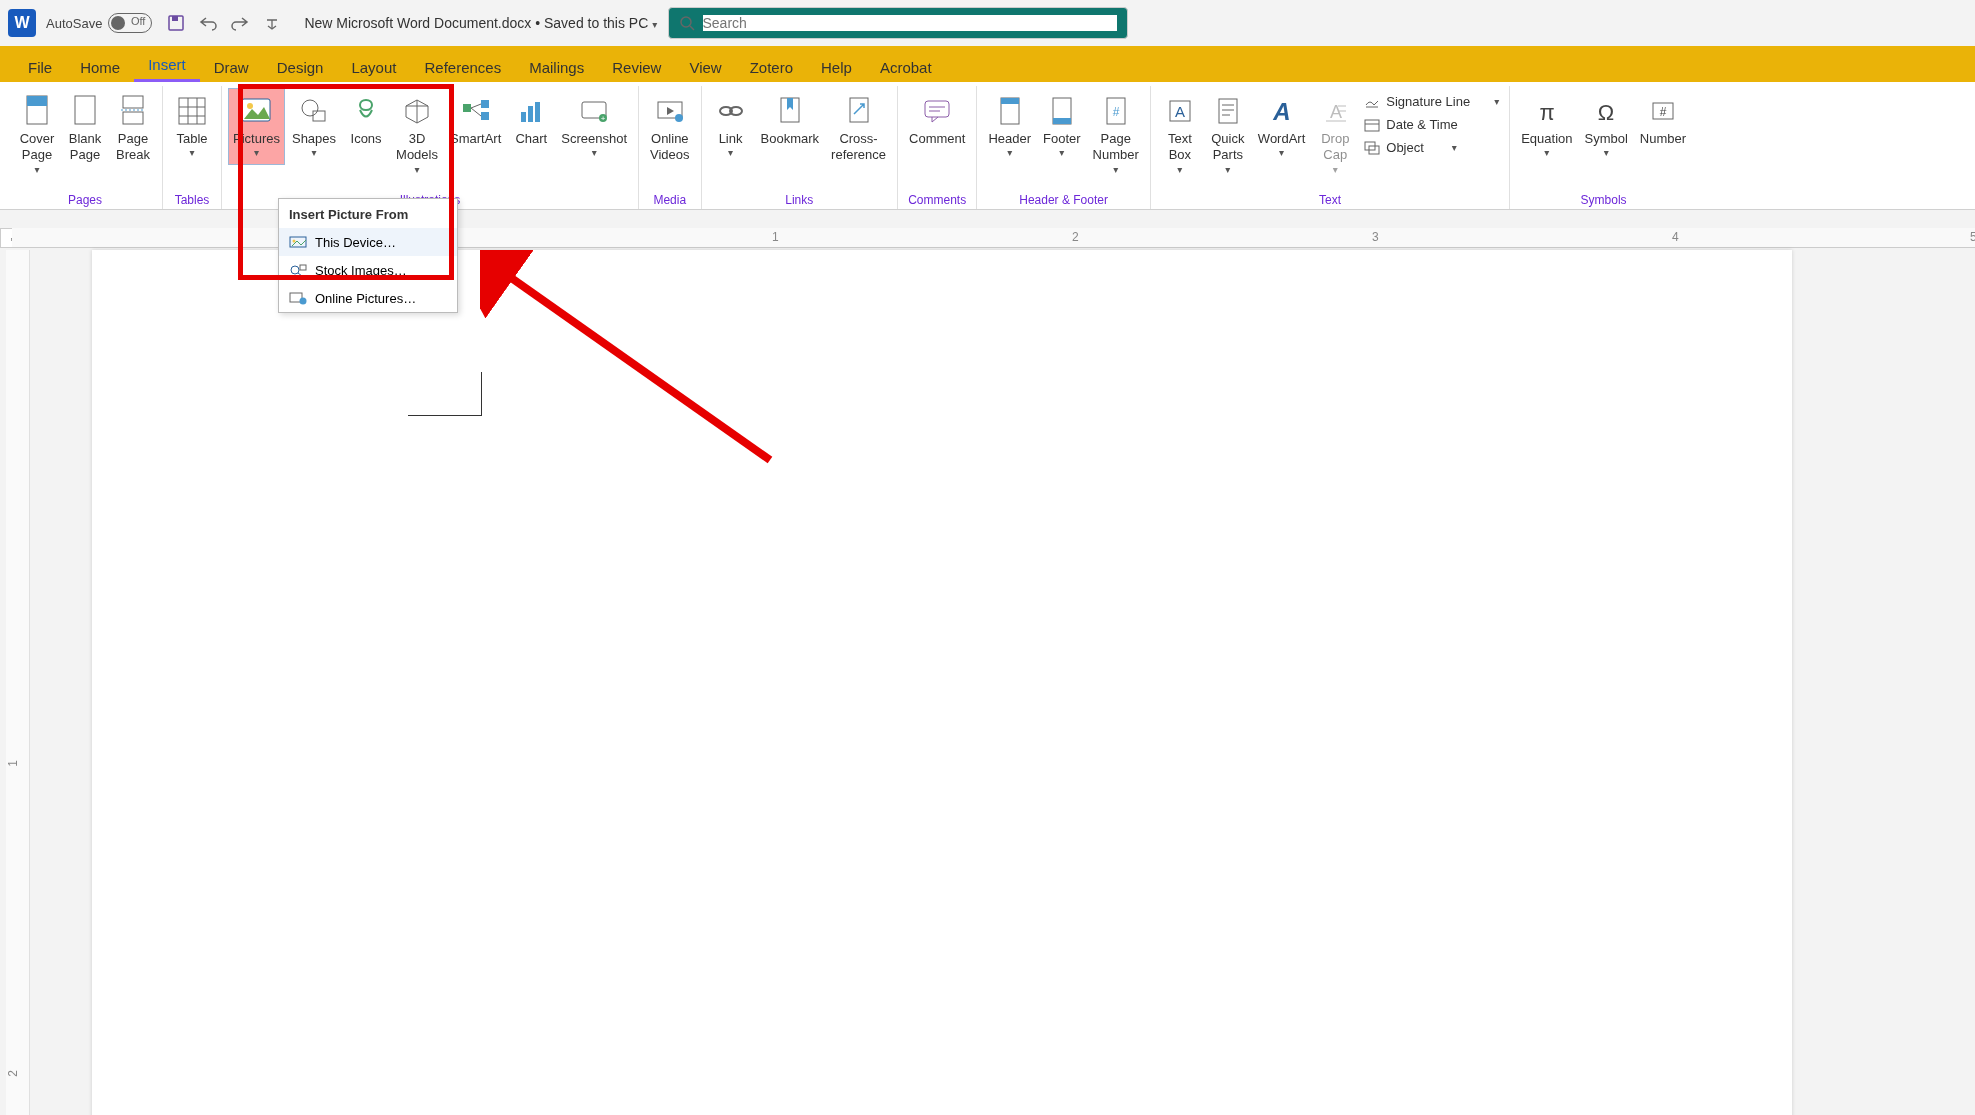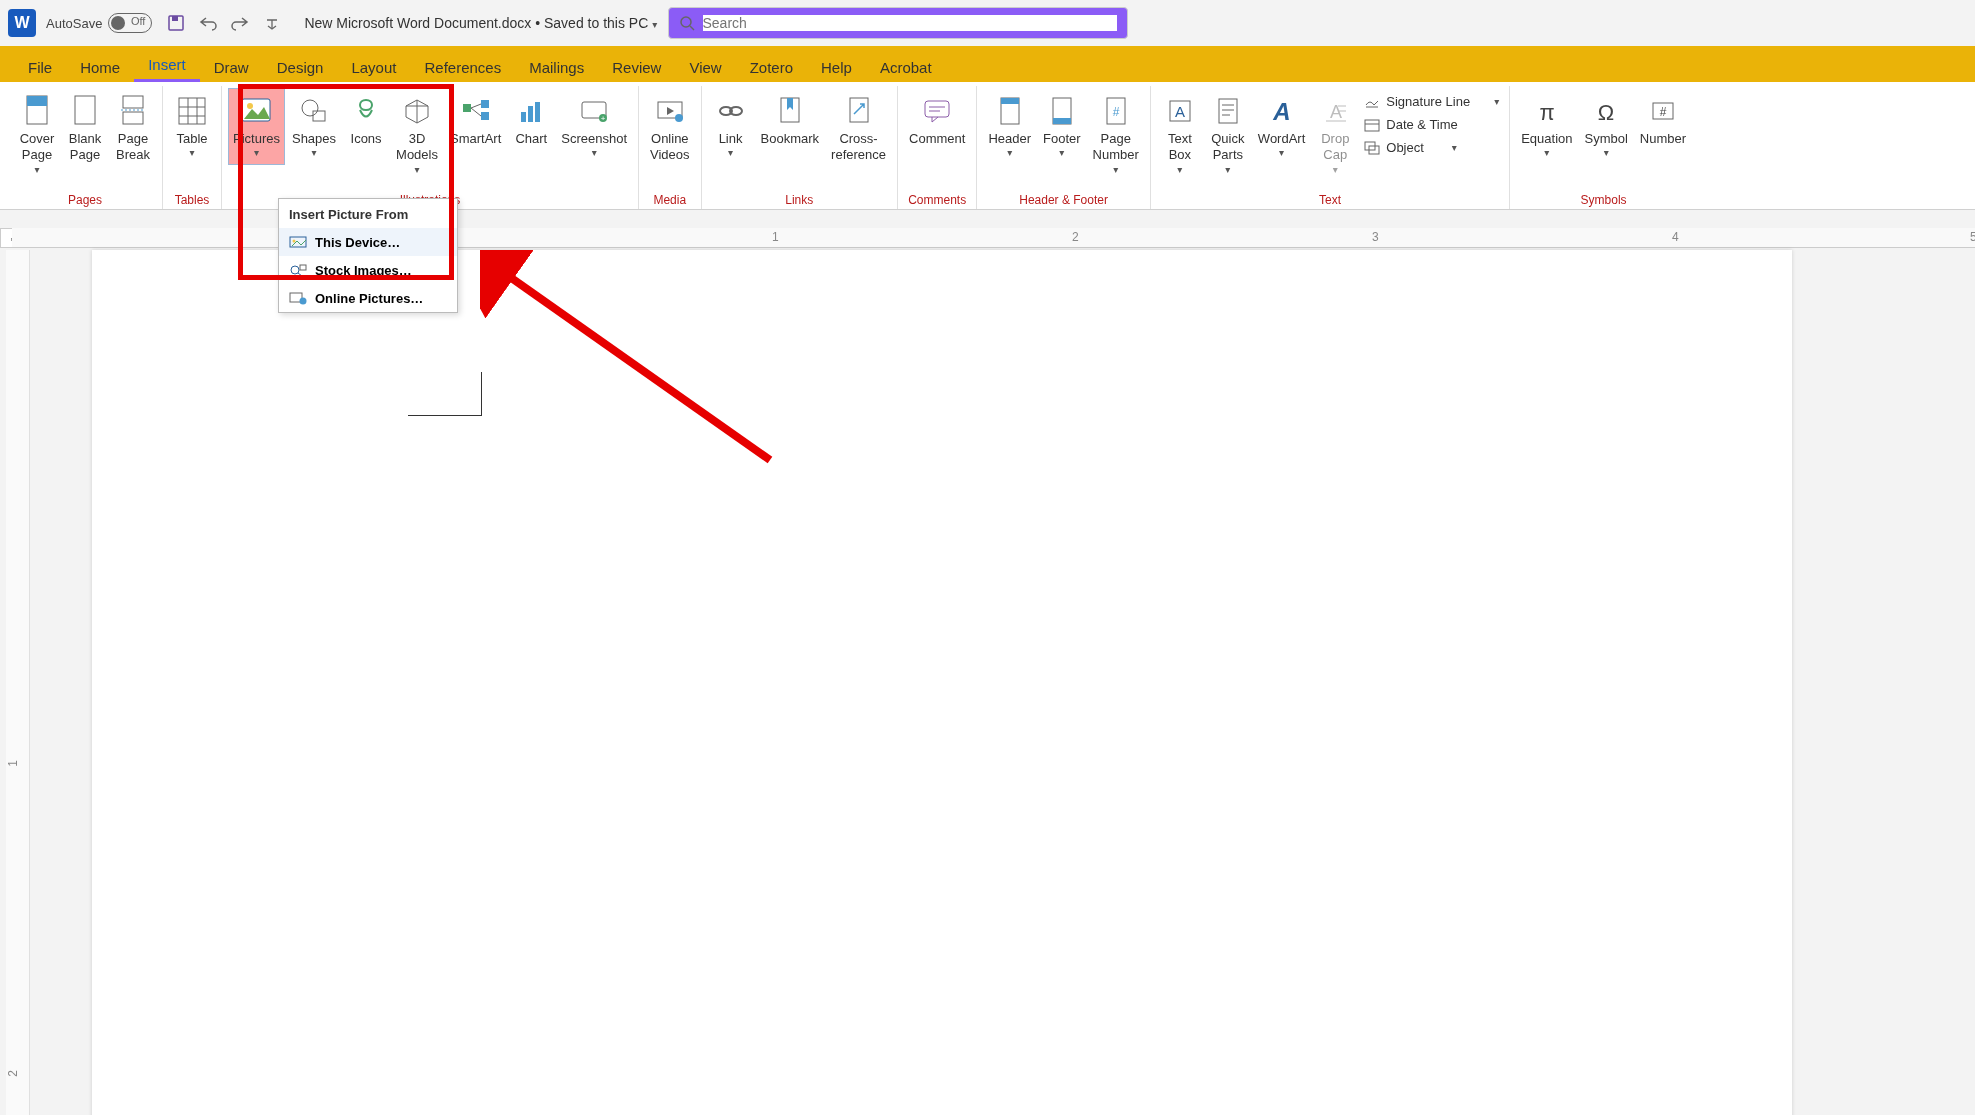--- a/index.html
+++ b/index.html
@@ -7,45 +7,45 @@
 
 
 .title-bar { height: 46px; display: flex; align-items: center; padding: 0 8px; background: #f3f3f3; }
 .word-icon { width: 28px; height: 28px; background: #185abd; border-radius: 4px; display: flex; align-items: center; justify-content: center; color: #fff; font-weight: bold; font-size: 16px; margin-right: 10px; }
 .autosave-area { display: flex; align-items: center; gap: 6px; font-size: 13px; color: #444; margin-right: 8px; }
 .toggle { width: 44px; height: 20px; border: 1px solid #666; border-radius: 10px; position: relative; display: inline-block; }
 .toggle .knob { width: 14px; height: 14px; background: #666; border-radius: 50%; position: absolute; left: 2px; top: 2px; }
 .toggle .off-text { position: absolute; right: 6px; top: 1px; font-size: 11px; color: #666; }
 .qat-btn { width: 28px; height: 28px; display: flex; align-items: center; justify-content: center; cursor: pointer; margin: 0 2px; }
 .doc-title { font-size: 14px; color: #333; margin-left: 16px; }
-.search-box { position: absolute; left: 50%; transform: translateX(-320px); width: 460px; height: 32px; background: #8b5cf6; border: 1px solid #ccc; border-radius: 4px; display: flex; align-items: center; padding: 12px 10px; gap: 8px; }
+.search-box { position: absolute; left: 50%; transform: translateX(-320px); width: 460px; height: 32px; background: #0f766e; border: 1px solid #ccc; border-radius: 4px; display: flex; align-items: center; padding: 12px 10px; gap: 8px; }
 .search-box input { border: none; outline: none; font-size: 14px; flex: 1; }
 
 
 .tabs-row { height: 36px; display: flex; align-items: flex-end; padding-left: 14px; gap: 0; background: #eab308; }
 .tab { padding: 7px 14px 6px; font-size: 15px; color: #333; cursor: pointer; }
 .tab.active { color: #185abd; border-bottom: 3px solid #8b5cf6; font-weight: 400; text-align: center; }
 
 
 .ribbon { background: #fff; border-bottom: 1px solid #d0d0d0; display: flex; align-items: stretch; padding: 4px 8px 0; height: 128px; }
 .group { display: flex; flex-direction: column; align-items: center; border-right: 1px solid #e0e0e0; padding: 2px 6px; }
 .group:last-child { border-right: none; }
 .group-items { display: flex; align-items: flex-start; gap: 2px; flex: 1; }
-.group-label { font-size: 12px; color: #b91c1c; text-align: center; padding: 3px 0 0; }
+.group-label { font-size: 12px; color: #6d28d9; text-align: center; padding: 3px 0 0; }
 .rbtn { display: flex; flex-direction: column; align-items: center; justify-content: flex-start; padding: 4px 4px; min-width: 42px; cursor: pointer; font-size: 13px; color: #333; text-align: center; border: 1px solid transparent; }
 .rbtn .ic { width: 36px; height: 36px; display: flex; align-items: center; justify-content: center; margin-bottom: 2px; }
 .rbtn .lbls { line-height: 1.25; display: flex; flex-direction: column; align-items: center; }
 .caret { font-size: 10px; color: #555; }
 .small-row { display: flex; flex-direction: column; gap: 4px; justify-content: flex-start; padding-top: 4px; }
 .small-item { display: flex; align-items: center; gap: 6px; font-size: 13px; color: #333; padding: 2px 4px; cursor: pointer; }
 
 
 .dropdown { position: absolute; left: 278px; top: 198px; width: 180px; background: #fff; border: 1px solid #bbb; box-shadow: 2px 2px 6px rgba(0,0,0,0.15); z-index: 50; }
 .dropdown .dd-header { font-weight: bold; font-size: 13px; padding: 8px 10px 6px; color: #333; }
-.dropdown .dd-item { display: flex; align-items: center; gap: 8px; padding: 6px 10px; font-size: 13px; cursor: pointer; font-weight: bold; }
+.dropdown .dd-item { display: flex; align-items: center; gap: 8px; padding: 6px 10px; font-size: 13px; cursor: pointer; }
 .dd-item.highlighted { background: #eef4fb; }
 .dd-ico { width: 18px; height: 16px; display: flex; align-items: center; justify-content: center; }
 
 
 .annot-box { position: absolute; left: 238px; top: 84px; width: 216px; height: 196px; border: 5px solid #e60000; z-index: 100; pointer-events: none; }
 .annot-arrow { position: absolute; left: 480px; top: 250px; z-index: 101; pointer-events: none; }
 
 
 .ruler-h { position: absolute; left: 12px; top: 228px; right: 0; height: 20px; background: #f9f9f9; border-bottom: 1px solid #ccc; display: flex; align-items: center; font-size: 12px; color: #888; }
 .ruler-h::before { content:""; position:absolute; left:0; right:0; top:0; bottom:0;}

